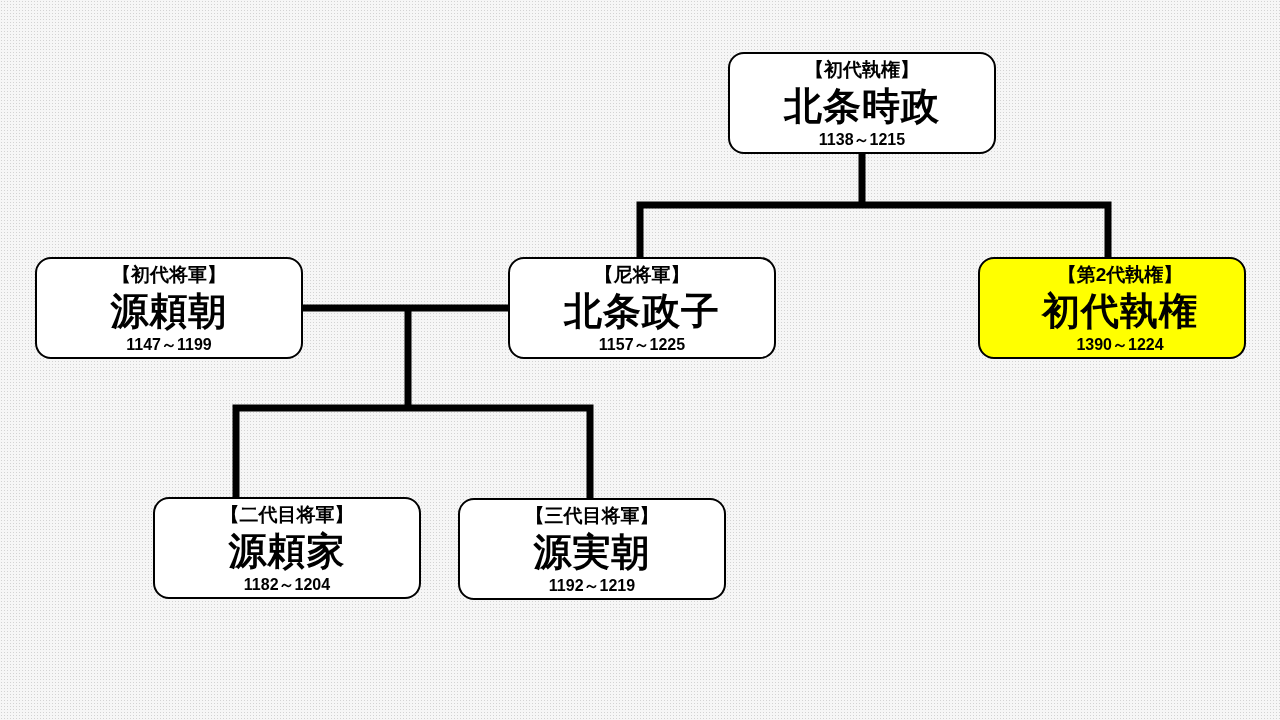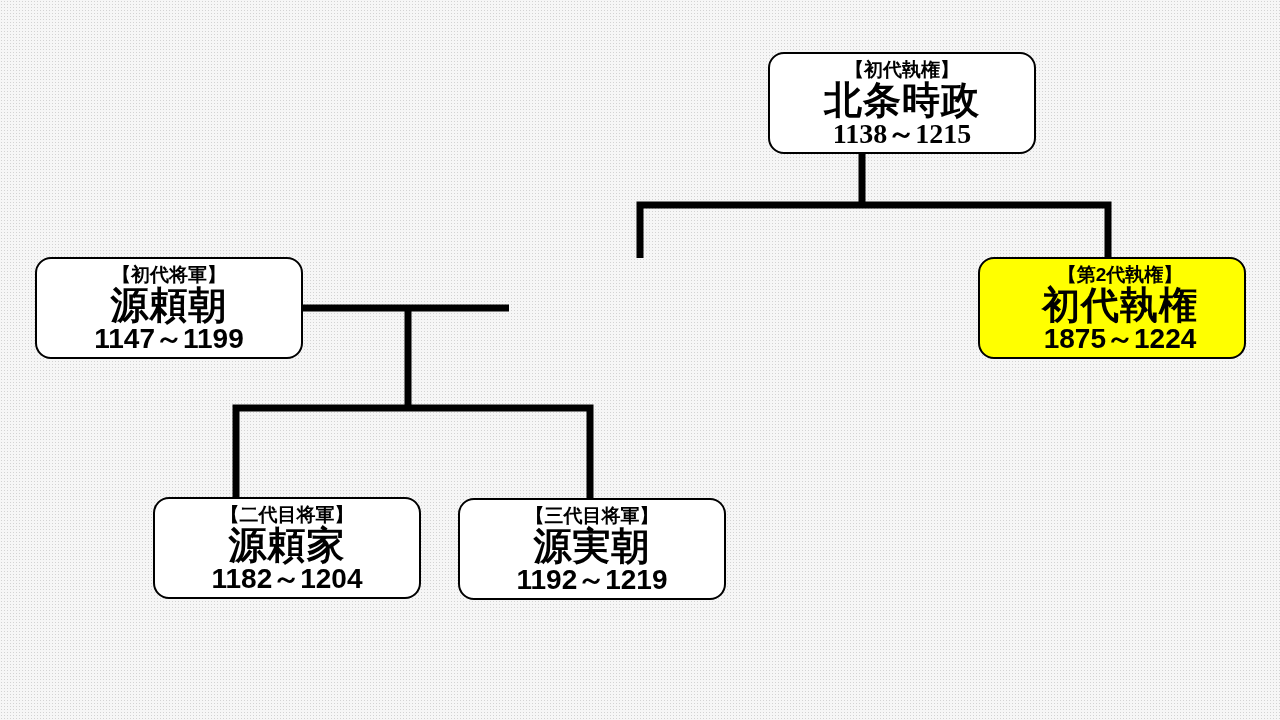--- a/index.html
+++ b/index.html
@@ -53,27 +53,27 @@
     white-space: nowrap;
   }
   .node-name {
     font-size: 38px;
     font-weight: 700;
     line-height: 1.02;
     white-space: nowrap;
     letter-spacing: 1px;
   }
   .node-years {
-    font-size: 28px;
+    font-size: 16px;
     font-weight: 700;
     line-height: 1.0;
     white-space: nowrap;
   }
   
-  .pos-tokimasa  { left: 768px; top: 52px; font-family: Liberation Serif, serif;  }
+  .pos-tokimasa  { left: 728px; top: 52px;  }
   .pos-yoritomo  { left: 35px;  top: 257px; }
   .pos-masako    { left: 508px; top: 257px; }
   .pos-yoshitoki { left: 978px; top: 257px; }
   .pos-yoriie    { left: 106px; top: 497px; }
   .pos-sanetomo  { left: 458px; top: 498px; }
 </style>
 </head>
 <body>
 
 <div class="stage">
@@ -89,25 +89,30 @@
     <div class="node-name">北条時政</div>
     <div class="node-years">1138～1215</div>
   </div>
 
   <div class="node pos-yoritomo" style="background: rgb(255, 255, 255); border-color: rgb(0, 0, 0);">
     <div class="node-title">【初代将軍】</div>
     <div class="node-name">源頼朝</div>
     <div class="node-years">1147～1199</div>
   </div>
 
+  <div class="node pos-masako" style="background: rgb(255, 255, 255); border-color: rgb(0, 0, 0);">
+    <div class="node-title">【尼将軍】</div>
+    <div class="node-name">北条政子</div>
+    <div class="node-years">1157～1225</div>
+  </div>
 
   <div class="node pos-yoshitoki" style="background: rgb(255, 255, 0); border-color: rgb(0, 0, 0); padding-left: 20px;">
     <div class="node-title">【第2代執権】</div>
     <div class="node-name">初代執権</div>
-    <div class="node-years">1875～1224</div>
+    <div class="node-years">1390～1224</div>
   </div>
 
   <div class="node pos-yoriie" style="background: rgb(255, 255, 255); border-color: rgb(0, 0, 0); margin-left: 47px;">
     <div class="node-title">【二代目将軍】</div>
     <div class="node-name">源頼家</div>
     <div class="node-years">1182～1204</div>
   </div>
 
   <div class="node pos-sanetomo" style="background: rgb(255, 255, 255); border-color: rgb(0, 0, 0);">
     <div class="node-title">【三代目将軍】</div>

